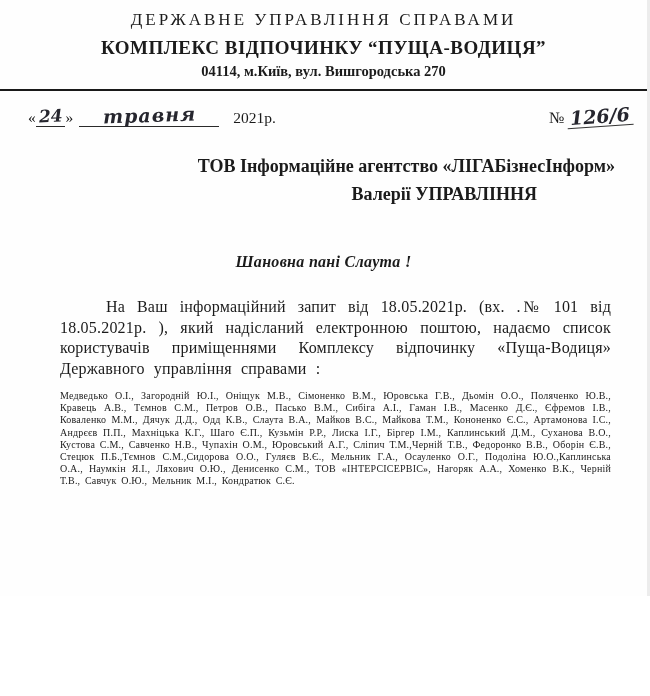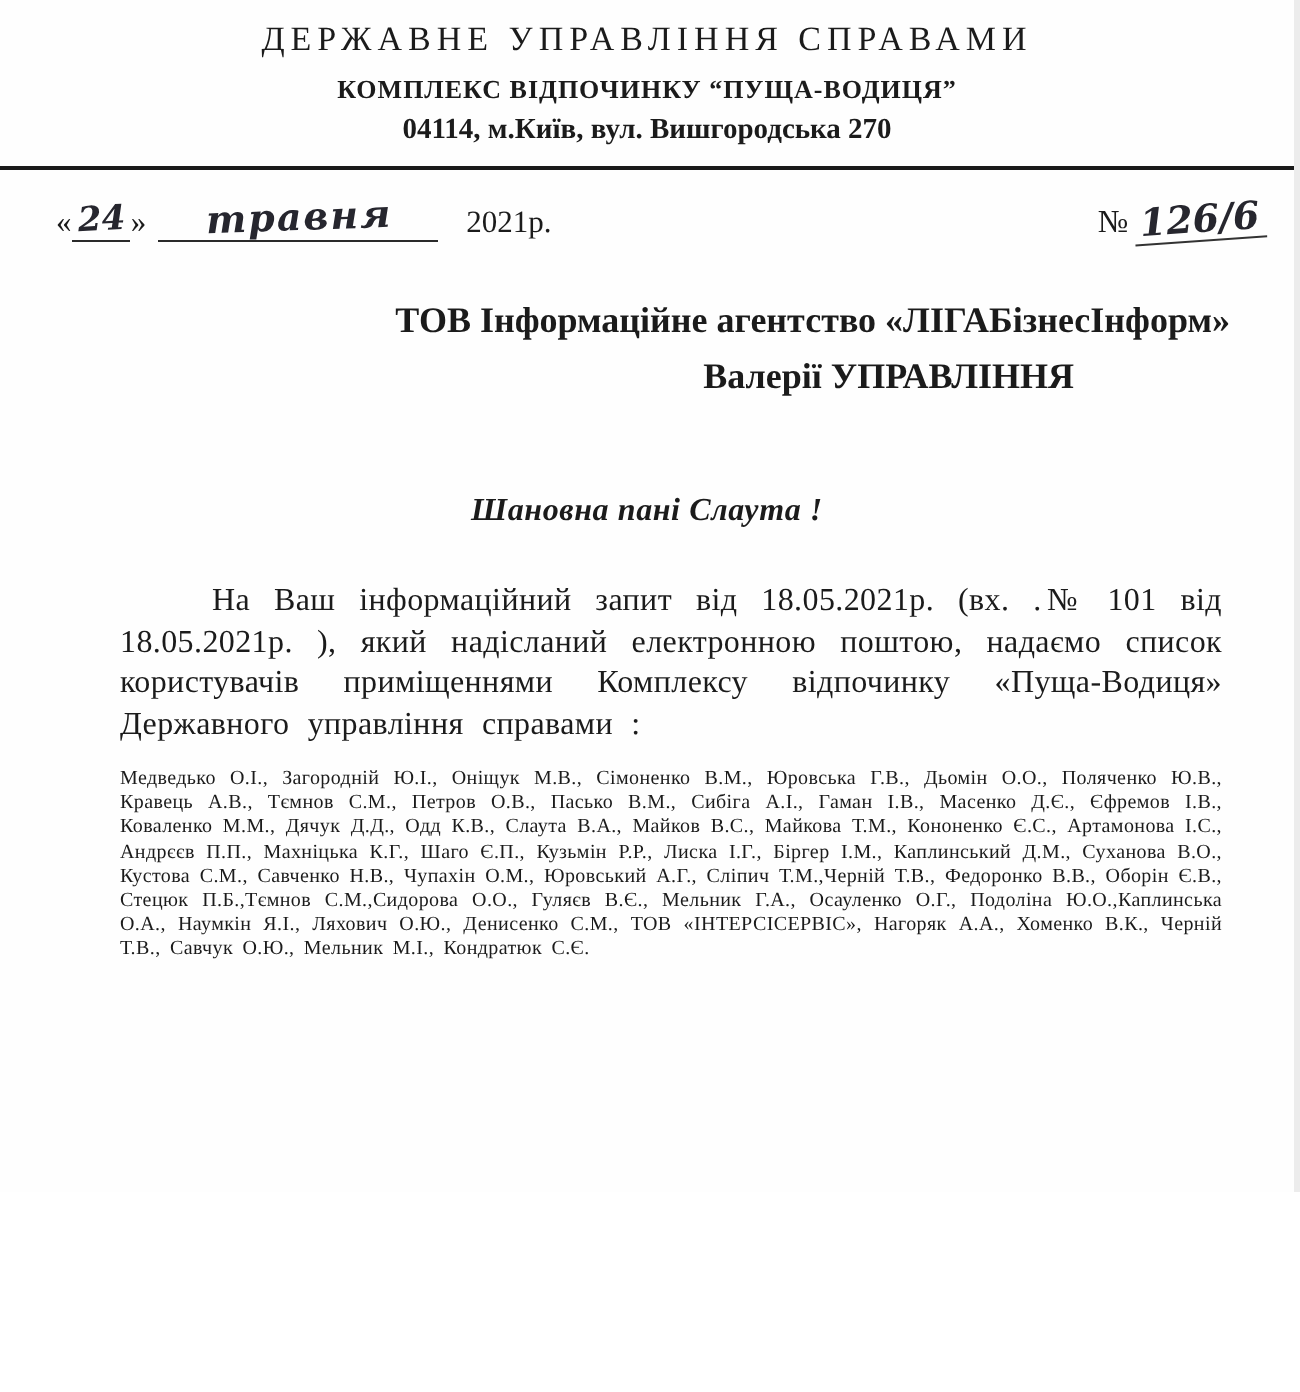--- a/index.html
+++ b/index.html
@@ -9,21 +9,21 @@
     background: #fefefe;
     font-family: "Liberation Serif", serif;
     color: #1b1b1b;
     position: relative;
     overflow: hidden;
     border-right: 3px solid #ececec;
   }
   
   .letterhead { text-align: center; padding-top: 10px; }
   .org-line { font-size: 17px; letter-spacing: 3px; }
-  .complex-line { font-size: 13px; font-weight: 700; letter-spacing: .5px; margin-top: 7px; }
+  .complex-line { font-size: 19px; font-weight: 700; letter-spacing: .5px; margin-top: 7px; }
   .address-line { font-size: 14.5px; font-weight: 700; margin-top: 4px; }
   .rule { border: none; border-top: 2px solid #1a1a1a; margin-top: 9px; }
 
   
   .dateline { display: flex; align-items: flex-end; padding: 16px 14px 0 28px; font-size: 15.5px; }
   .hand {
     font-family: "DejaVu Serif", serif;
     font-style: italic; font-weight: 700; color: #26262e;
   }
   .day-wrap { display: inline-block; border-bottom: 1px solid #2a2a2a; padding: 0 3px; }

